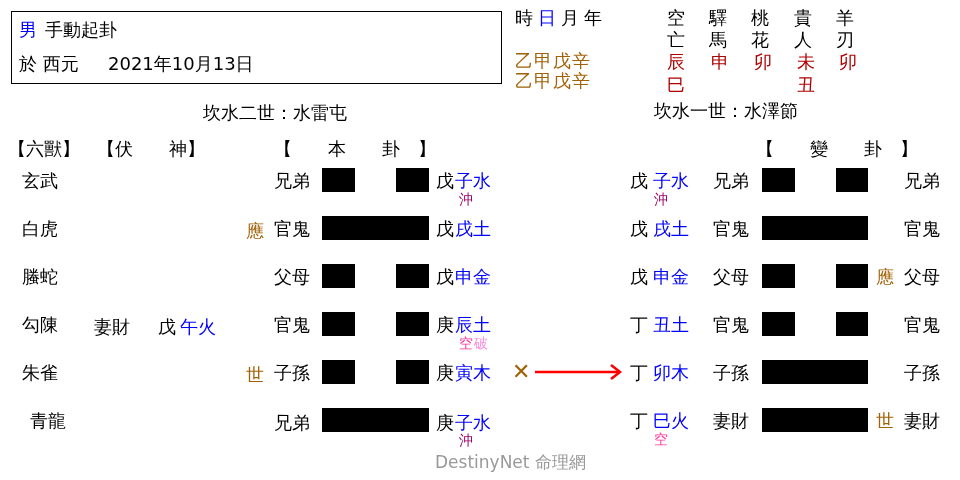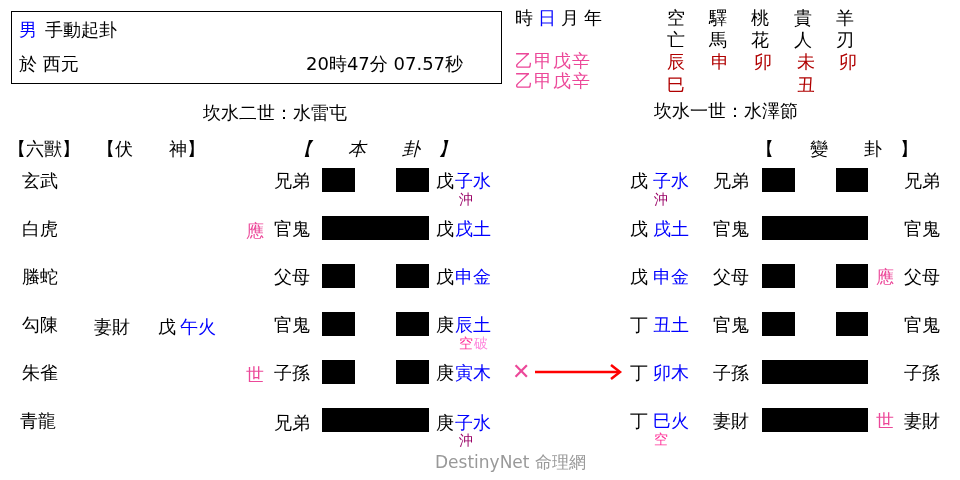--- a/index.html
+++ b/index.html
@@ -3,42 +3,42 @@
 <meta charset="utf-8">
 <style>
   html, body { margin: 0; padding: 0; background: #ffffff; }
   body {
     width: 960px; height: 480px; position: relative; overflow: hidden;
     font-family: "DejaVu Sans", "Liberation Sans", sans-serif;
     color: #000; font-size: 18px;
   }
   .abs { position: absolute; white-space: nowrap; line-height: 1; }
   .blue { color: #0000ff; }
-  .red { color: #ec4899; }
+  .red { color: #a16207; }
   .darkred { color: #b00000; }
   .purple { color: #990066; }
   .pink { color: #ff3399; }
   .lightpink { color: #ff88dd; }
   .gray { color: #999999; }
 
   #info-box {
     position: absolute; left: 11px; top: 11px; width: 491px; height: 73px;
     border: 1px solid #000; box-sizing: border-box;
   }
   .bar { position: absolute; background: #000; height: 24px; }
   .small { font-size: 14px; }
 </style>
 </head>
 <body>
 
 <div id="info-box">
   <span class="abs blue" style="left:7px; top:9px;">男</span>
   <span class="abs" style="left:33px; top:9px;">手動起卦</span>
   <span class="abs" style="left:7px; top:43px;">於 西元</span>
-  <span class="abs" style="left:294px; top:43px;">20時47分 07.57秒</span>
+  <span class="abs" style="left:96px; top:43px;">2021年10月13日</span>
 </div>
 
 <div>
   <span class="abs" style="left:515px; top:9px;">時</span>
   <span class="abs blue" style="left:538px; top:9px;">日</span>
   <span class="abs" style="left:561px; top:9px;">月</span>
   <span class="abs" style="left:584px; top:9px;">年</span>
   <span class="abs red" style="left:515px; top:52px; letter-spacing:1px;">乙甲戊辛</span>
   <span class="abs red" style="left:515px; top:72px; letter-spacing:1px;">乙甲戊辛</span>
 </div>
@@ -65,21 +65,21 @@
   <span class="abs" style="left:836px; top:9px;">羊</span>
   <span class="abs" style="left:836px; top:31px;">刃</span>
   <span class="abs darkred" style="left:839px; top:53px;">卯</span>
 </div>
 
 <span class="abs" style="left:203px; top:104px;">坎水二世：水雷屯</span>
 <span class="abs" style="left:654px; top:102px;">坎水一世：水澤節</span>
 
 <span class="abs" style="left:8px; top:140px;">【六獸】</span>
 <span class="abs" style="left:97px; top:140px;">【伏　　神】</span>
-<span class="abs" style="left:294px; top:140px;font-style:italic;">【　　本　　卦　】</span>
+<span class="abs" style="left:274px; top:140px;">【　　本　　卦　】</span>
 <span class="abs" style="left:756px; top:140px;">【　　變　　卦　】</span>
 
 <div>
   <span class="abs" style="left:22px; top:172px;">玄武</span>
   <span class="abs" style="left:274px; top:172px;">兄弟</span>
   <div class="bar" style="left:322px; top:168px; width:33px;"></div>
   <div class="bar" style="left:396px; top:168px; width:33px;"></div>
   <span class="abs" style="left:436px; top:172px;">戊</span>
   <span class="abs blue" style="left:455px; top:172px;">子水</span>
   <span class="abs purple small" style="left:459px; top:192px;">沖</span>
@@ -162,21 +162,21 @@
   </svg>
 
   <span class="abs" style="left:630px; top:364px;">丁</span>
   <span class="abs blue" style="left:653px; top:364px;">卯木</span>
   <span class="abs" style="left:713px; top:364px;">子孫</span>
   <div class="bar" style="left:762px; top:360px; width:106px;"></div>
   <span class="abs" style="left:904px; top:364px;">子孫</span>
 </div>
 
 <div>
-  <span class="abs" style="left:20px; top:412px;text-align:center;">青龍</span>
+  <span class="abs" style="left:30px; top:412px;text-align:center;">青龍</span>
   <span class="abs" style="left:274px; top:414px;">兄弟</span>
   <div class="bar" style="left:322px; top:408px; width:107px;"></div>
   <span class="abs" style="left:436px; top:414px;">庚</span>
   <span class="abs blue" style="left:455px; top:414px;">子水</span>
   <span class="abs purple small" style="left:459px; top:433px;">沖</span>
 
   <span class="abs" style="left:630px; top:412px;">丁</span>
   <span class="abs blue" style="left:653px; top:412px;">巳火</span>
   <span class="abs pink small" style="left:654px; top:432px;">空</span>
   <span class="abs" style="left:713px; top:412px;">妻財</span>

